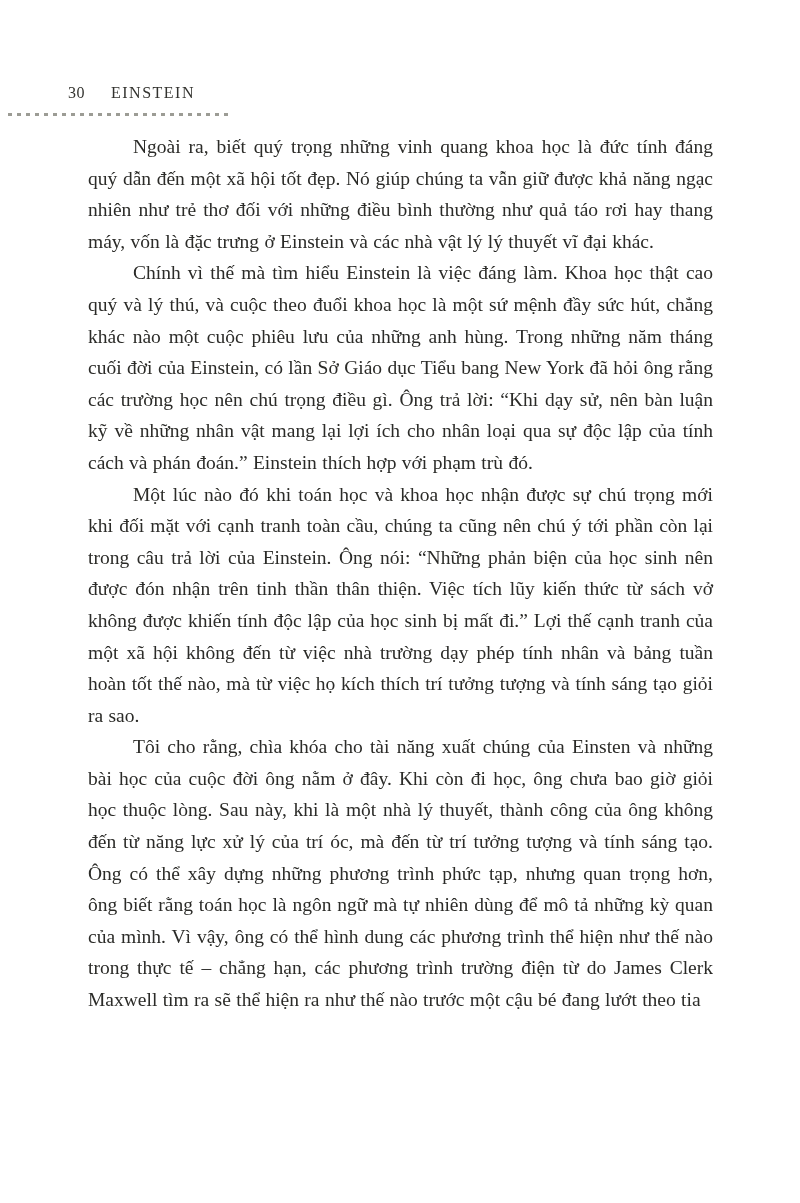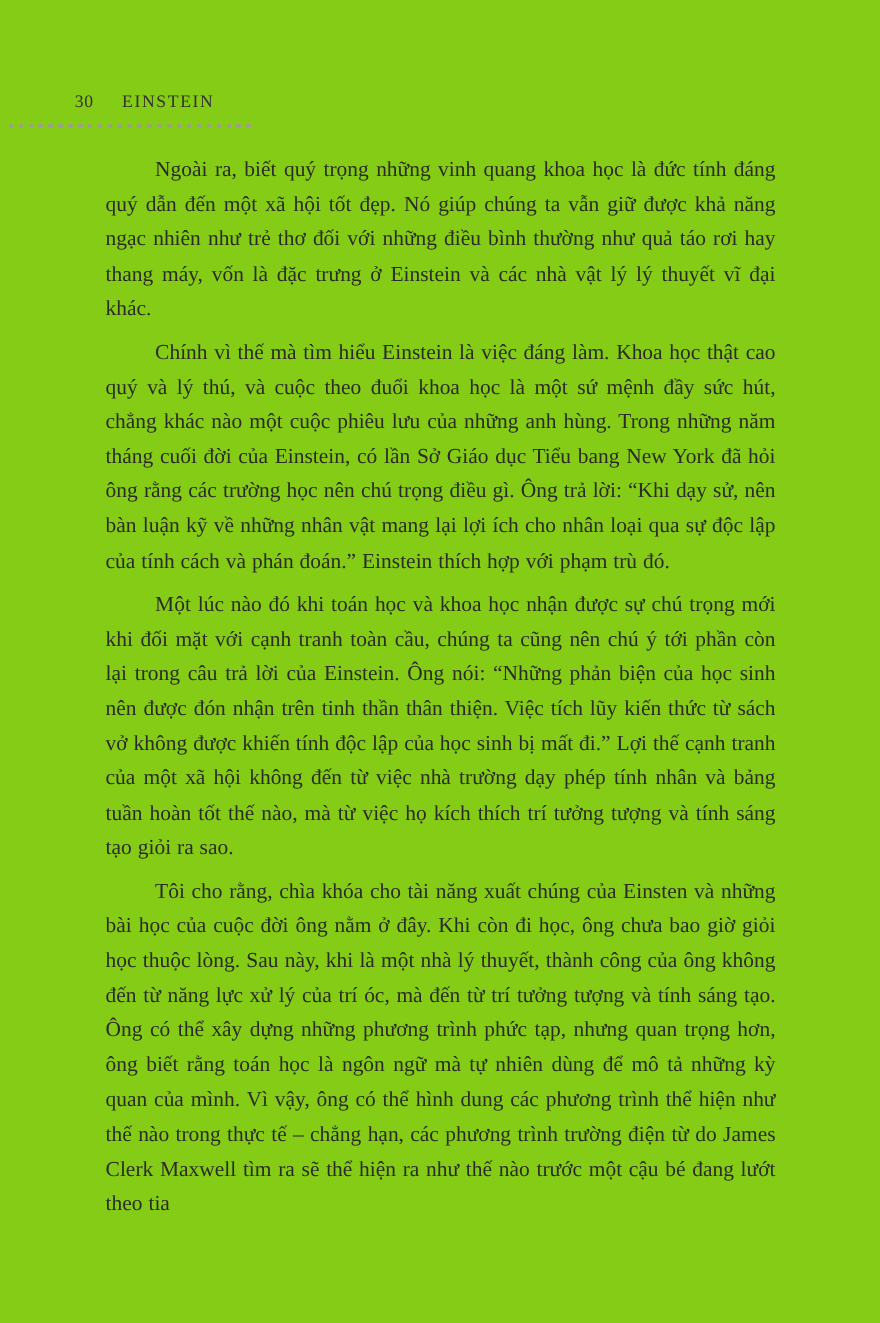--- a/index.html
+++ b/index.html
@@ -5,21 +5,21 @@
   html, body {
     margin: 0;
     padding: 0;
     background: #e8e8e8;
   }
   .page {
     position: relative;
     width: 800px;
     height: 1203px;
     margin: 0 auto;
-    background: #84cc16;
+    background: #ffffff;
     font-family: "Liberation Serif", serif;
     color: #2b2b28;
     overflow: hidden;
     box-sizing: border-box;
   }
   .running-header {
     position: absolute;
     top: 84px;
     left: 68px;
     font-size: 16px;
@@ -51,21 +51,21 @@
     position: absolute;
     top: 131px;
     left: 88px;
     width: 625px;
     font-size: 19.5px;
     line-height: 31.6px;
     text-align: justify;
     text-justify: inter-word;
   }
   .body-text p {
-    margin: 8px;
+    margin: 0;
     padding: 0;
     text-indent: 45px;
     word-spacing: 0.5px;
   }
 </style>
 </head>
 <body>
 
 <div class="page">
 

